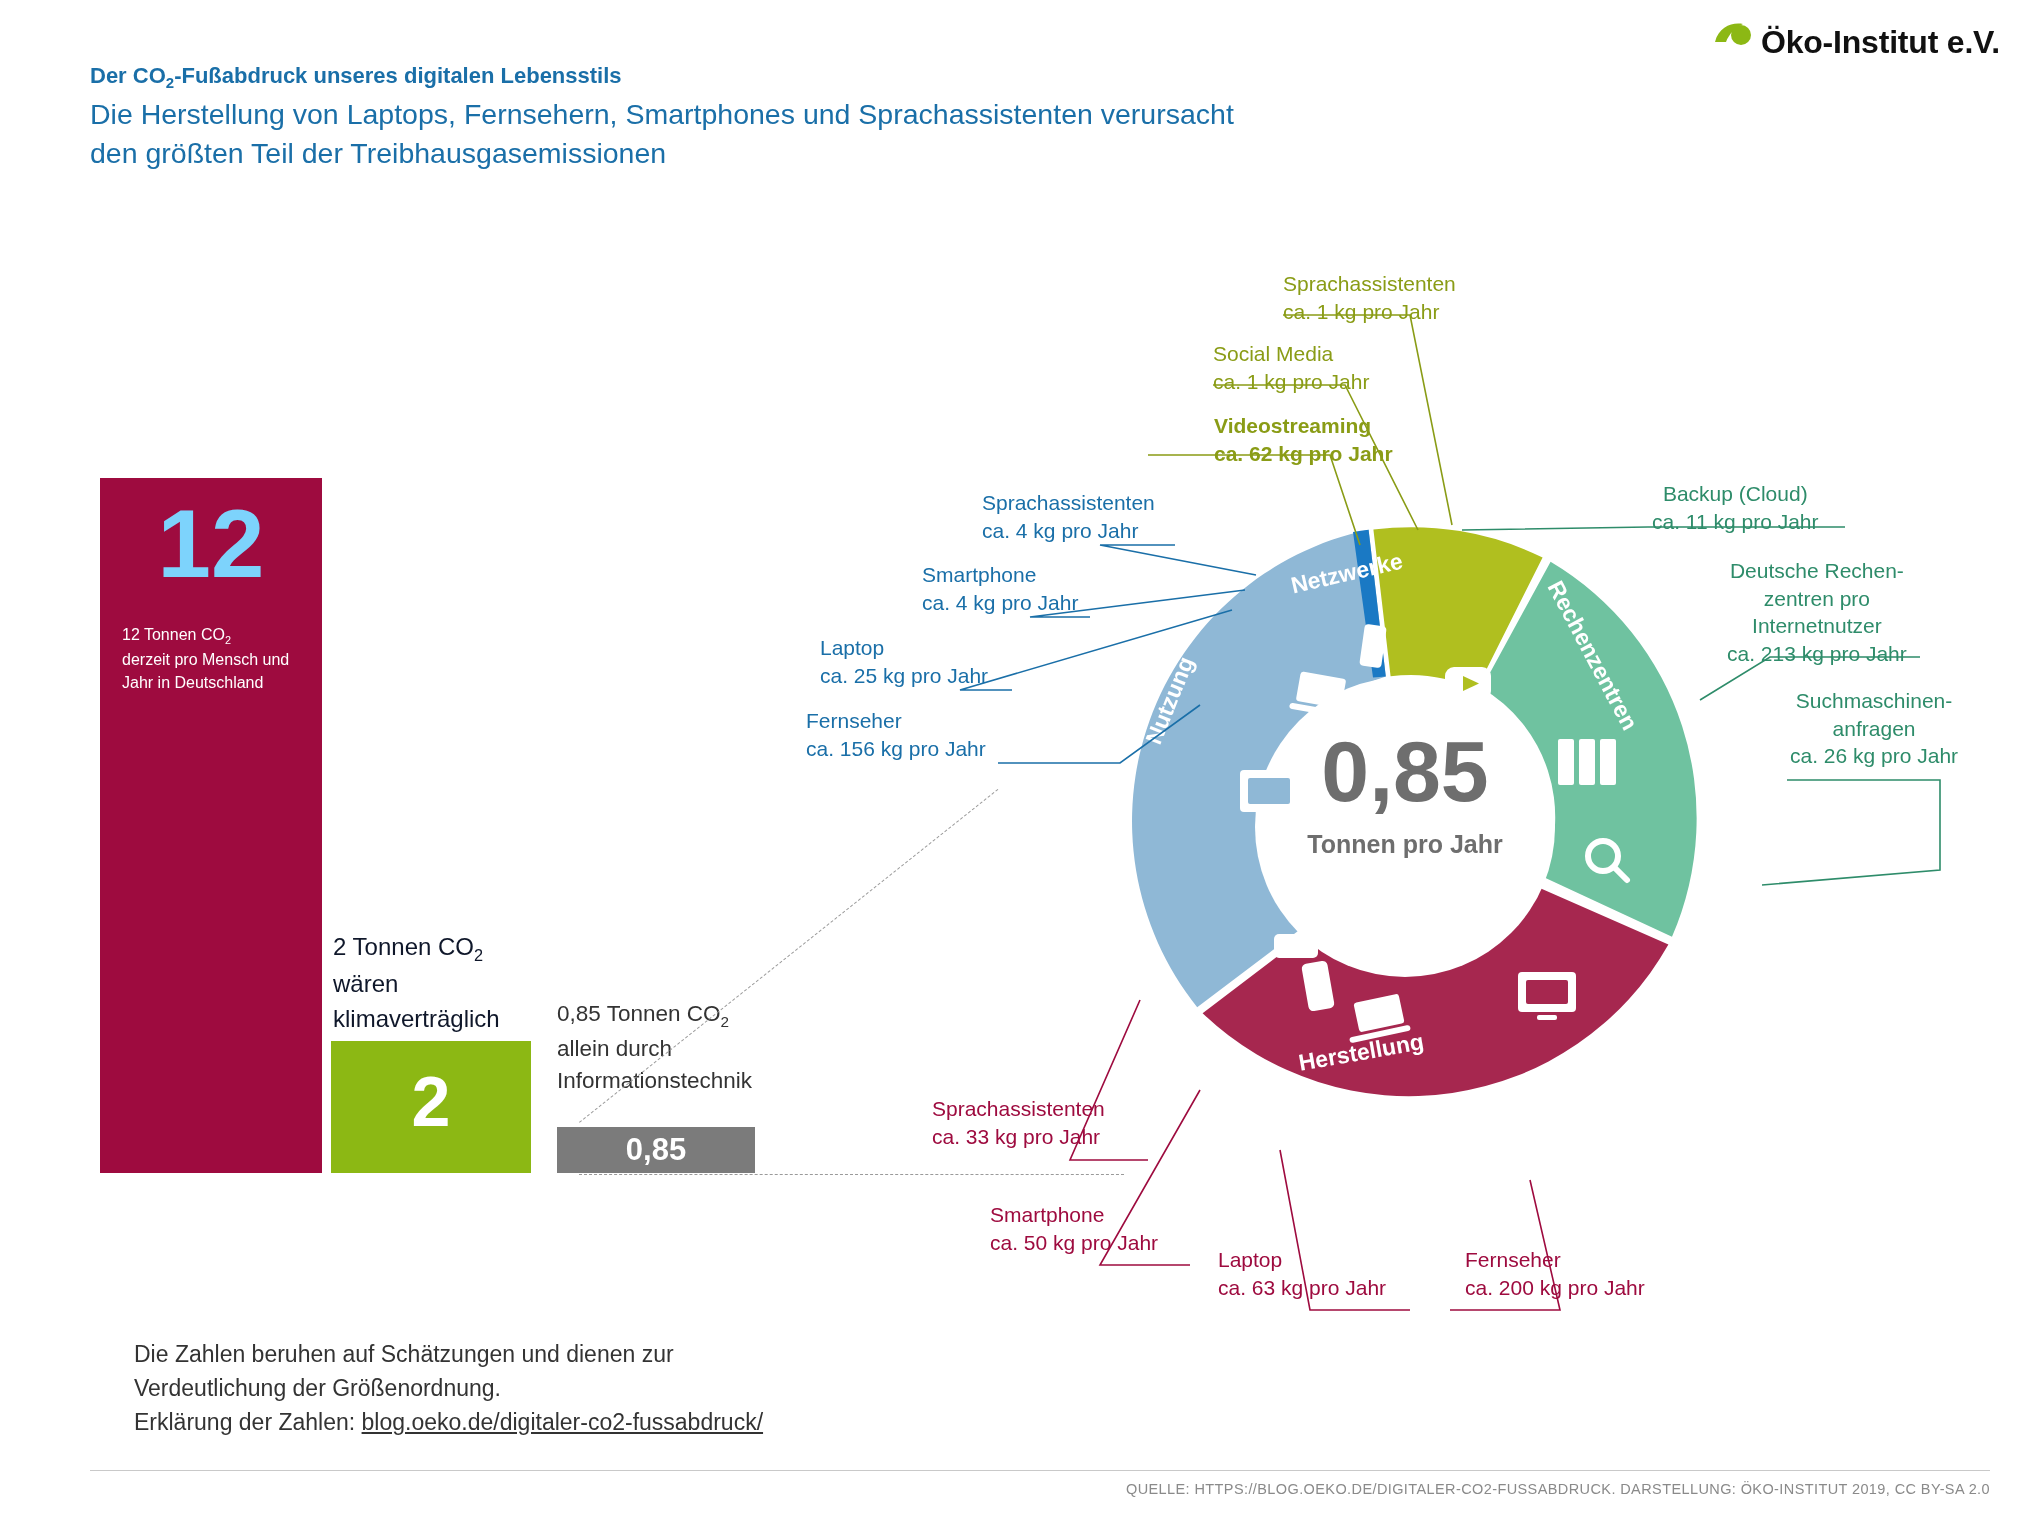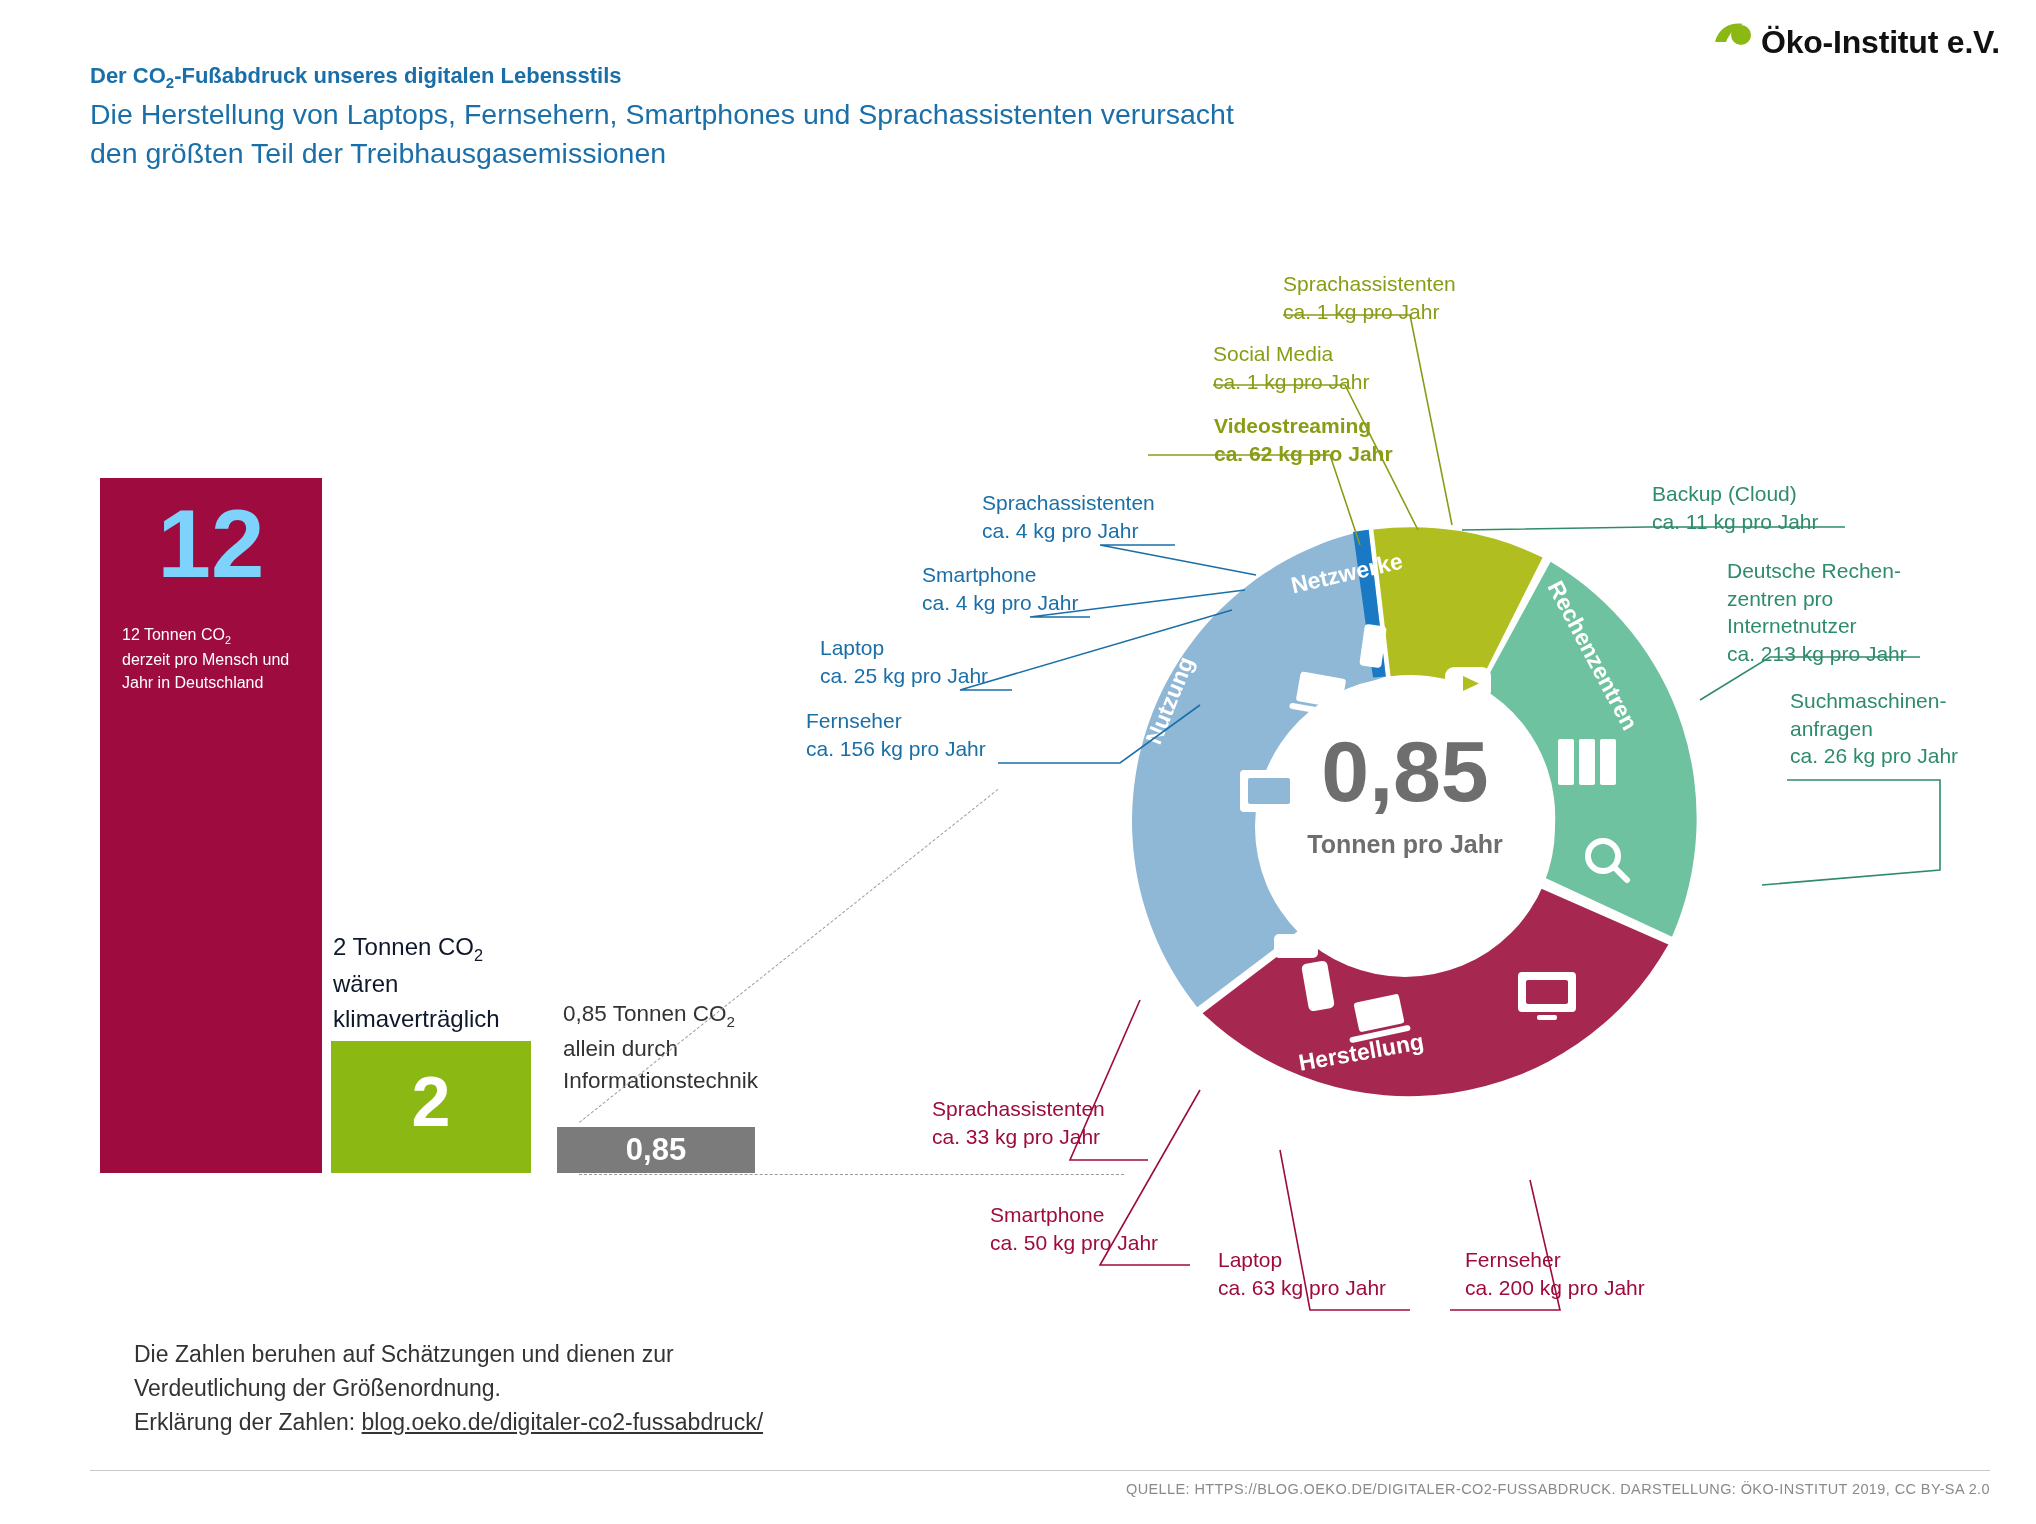--- a/index.html
+++ b/index.html
@@ -138,21 +138,20 @@
     line-height: 1.2;
   }
   .grey-caption {
     position: absolute;
     left: 557px;
     top: 998px;
     width: 270px;
     color: #333333;
     font-size: 22.5px;
     line-height: 1.44;
-    margin-left: 6px;
   }
 
   
   .dashed {
     position: absolute;
     border-top: 1.4px dashed #9a9a9a;
     transform-origin: 0 0;
   }
 
   
@@ -192,21 +191,21 @@
   }
 
   
   .ann {
     position: absolute;
     font-size: 21px;
     line-height: 1.32;
     white-space: nowrap;
   }
   .c-olive { color: #8a9c16; }
-  .c-green { color: #2e8c6a; }
+  .c-green { color: #2e8c6a; text-align: center; }
   .c-blue  { color: #1a6fa8; }
   .c-red   { color: #9e0b3f; }
 
   
   .footnote {
     position: absolute;
     left: 90px;
     top: 1338px;
     font-size: 23px;
     line-height: 1.47;

